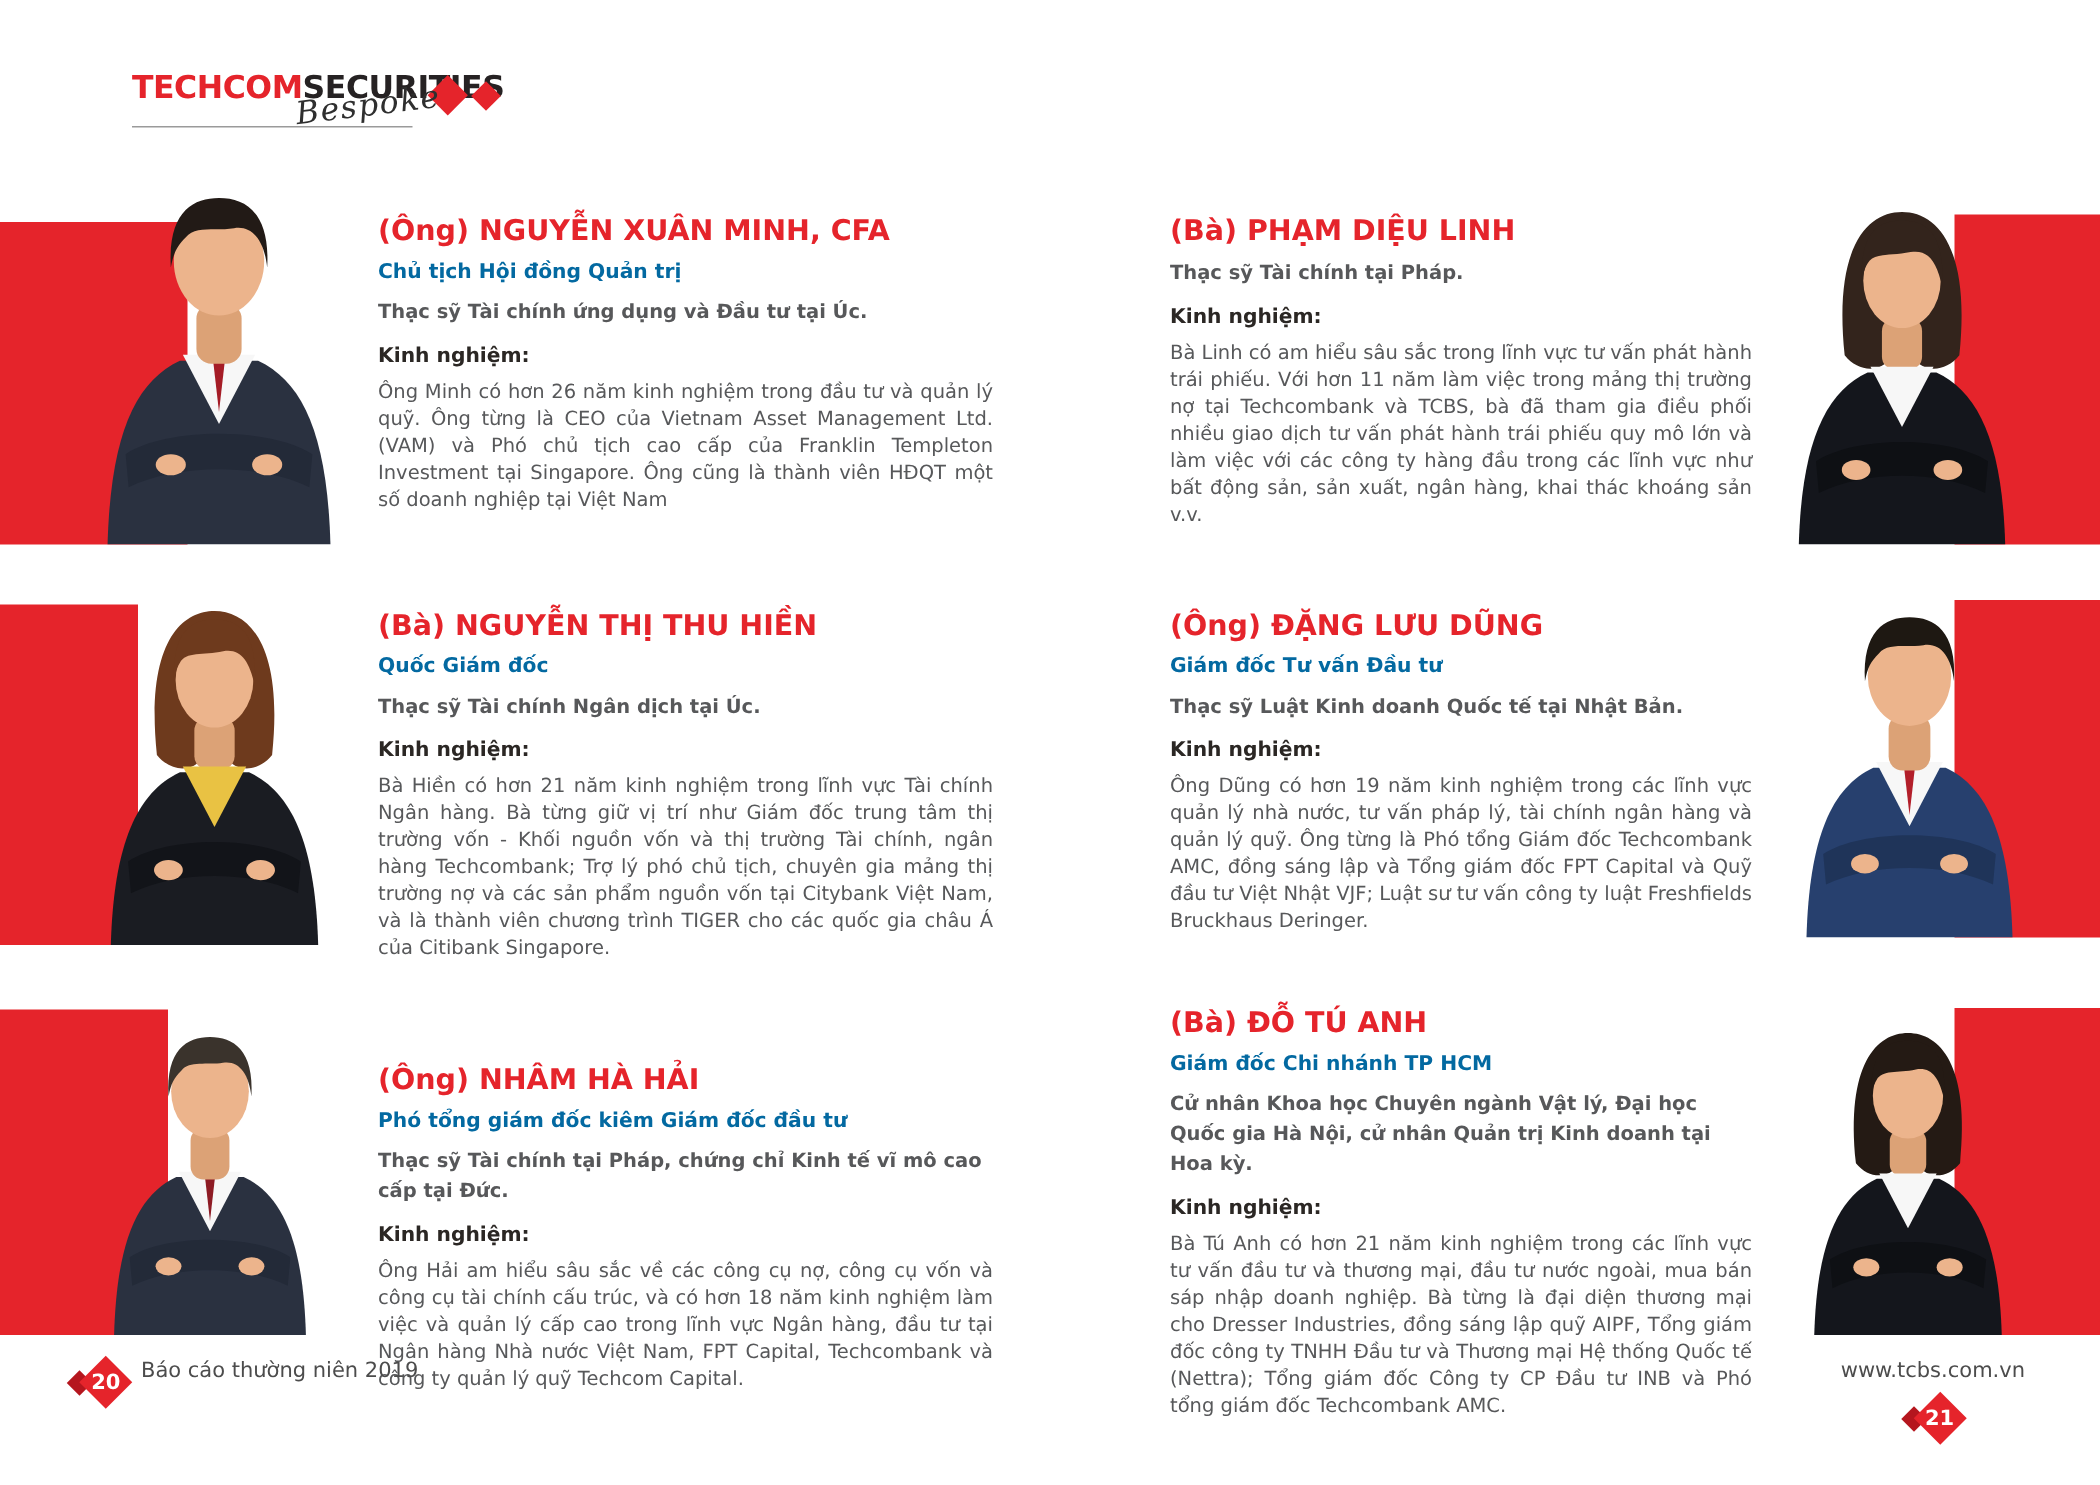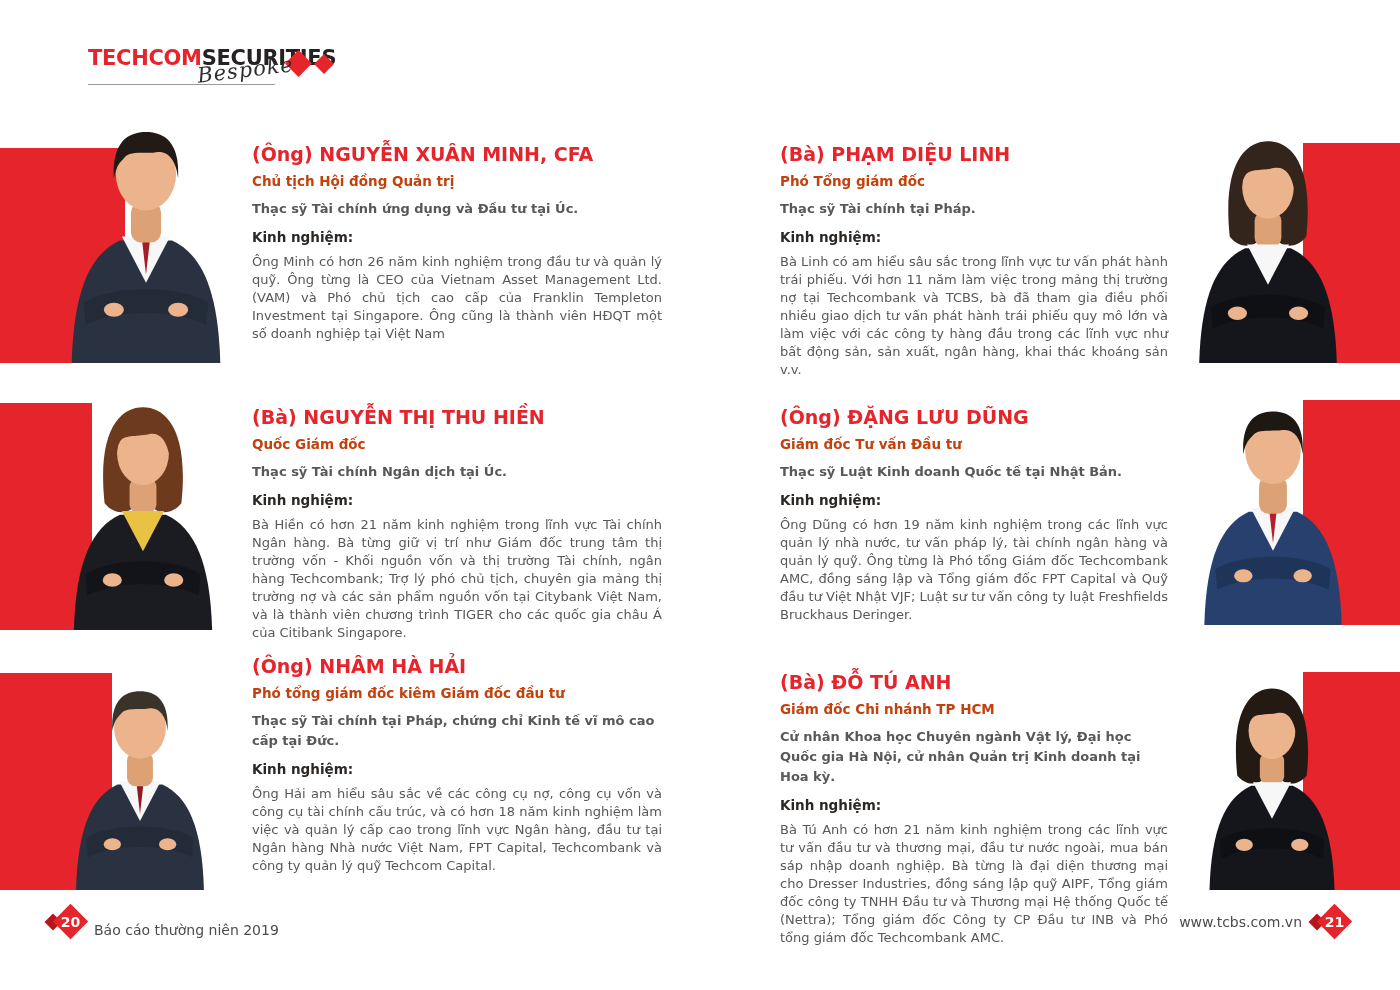--- a/index.html
+++ b/index.html
@@ -19,29 +19,29 @@
     position:absolute;left:197px;top:58px;font-family:"DejaVu Serif","Liberation Serif",serif;
     font-style:italic;font-size:21px;color:#2f2f2f;transform:rotate(-7deg);letter-spacing:1px;
   }
   
   .red-block{position:absolute;background:#e5242b;}
   .portrait{position:absolute;z-index:2;}
   .portrait svg{width:100%;height:100%;display:block;}
   
   .text-col{position:absolute;}
   .p-name{margin:0 0 6px 0;font-size:19px;line-height:1.3;font-weight:bold;color:#e5242b;}
-  .p-title{margin:0 0 10px 0;font-size:13.5px;font-weight:bold;color:#c2410c;}
+  .p-title{margin:0 0 10px 0;font-size:13.5px;font-weight:bold;color:#0369a1;}
   .p-edu{margin:0 0 10px 0;}
   .p-edu-line{font-size:13px;line-height:20px;color:#57585a;font-weight:bold;}
   .p-edu-line:empty{display:none;}
   .p-exp-label{margin:6px 0 8px 0;font-size:13.5px;font-weight:bold;color:#2b2724;}
   .p-exp{margin:0;font-size:13px;line-height:18px;color:#57585a;text-align:justify;}
   
-  .footer-left{position:absolute;left:46px;top:906px;display:flex;align-items:flex-end;gap:8px;}
-  .footer-right{position:absolute;right:50px;top:906px;display:flex;align-items:center;gap:8px;}
+  .footer-left{position:absolute;left:46px;top:906px;display:flex;align-items:flex-start;gap:8px;}
+  .footer-right{position:absolute;right:50px;top:906px;display:flex;align-items:center;gap:8px;flex-direction:column;}
   .footer-text{font-size:14px;color:#4c4c4c;}
   .badge{position:relative;width:40px;height:32px;flex:0 0 auto;}
   .badge .d-small{position:absolute;left:1px;top:10px;width:12px;height:12px;background:#b5161e;transform:rotate(45deg);}
   .badge .d-big{position:absolute;left:12px;top:3px;width:25px;height:25px;background:#e5242b;transform:rotate(45deg);}
   .badge .num{
     position:absolute;left:12px;top:3px;width:25px;height:25px;display:flex;align-items:center;justify-content:center;
     color:#ffffff;font-size:14px;font-weight:bold;z-index:3;
   }
 </style>
 </head>
@@ -154,21 +154,20 @@
     <div class="p-title">Chủ tịch Hội đồng Quản trị</div>
     <div class="p-edu">
       <div class="p-edu-line">Thạc sỹ Tài chính ứng dụng và Đầu tư tại Úc.</div>
     </div>
     <div class="p-exp-label">Kinh nghiệm:</div>
     <p class="p-exp">Ông Minh có hơn 26 năm kinh nghiệm trong đầu tư và quản lý quỹ. Ông từng là CEO của Vietnam Asset Management Ltd. (VAM) và Phó chủ tịch cao cấp của Franklin Templeton Investment tại Singapore. Ông cũng là thành viên HĐQT một số doanh nghiệp tại Việt Nam</p>
   </section>
 
   <section class="text-col" style="left:780px;top:142px;width:388px;">
     <h2 class="p-name">(Bà) PHẠM DIỆU LINH</h2>
-    <div class="p-title">Phó Tổng giám đốc</div>
     <div class="p-edu">
       <div class="p-edu-line">Thạc sỹ Tài chính tại Pháp.</div>
 
     </div>
     <div class="p-exp-label">Kinh nghiệm:</div>
     <p class="p-exp">Bà Linh có am hiểu sâu sắc trong lĩnh vực tư vấn phát hành trái phiếu. Với hơn 11 năm làm việc trong mảng thị trường nợ tại Techcombank và TCBS, bà đã tham gia điều phối nhiều giao dịch tư vấn phát hành trái phiếu quy mô lớn và làm việc với các công ty hàng đầu trong các lĩnh vực như bất động sản, sản xuất, ngân hàng, khai thác khoáng sản v.v.</p>
   </section>
 
   <section class="text-col" style="left:252px;top:405px;width:410px;">
     <h2 class="p-name">(Bà) NGUYỄN THỊ THU HIỀN</h2>
@@ -185,21 +184,21 @@
     <h2 class="p-name">(Ông) ĐẶNG LƯU DŨNG</h2>
     <div class="p-title">Giám đốc Tư vấn Đầu tư</div>
     <div class="p-edu">
       <div class="p-edu-line">Thạc sỹ Luật Kinh doanh Quốc tế tại Nhật Bản.</div>
 
     </div>
     <div class="p-exp-label">Kinh nghiệm:</div>
     <p class="p-exp">Ông Dũng có hơn 19 năm kinh nghiệm trong các lĩnh vực quản lý nhà nước, tư vấn pháp lý, tài chính ngân hàng và quản lý quỹ. Ông từng là Phó tổng Giám đốc Techcombank AMC, đồng sáng lập và Tổng giám đốc FPT Capital và Quỹ đầu tư Việt Nhật VJF; Luật sư tư vấn công ty luật Freshfields Bruckhaus Deringer.</p>
   </section>
 
-  <section class="text-col" style="left:252px;top:654px;width:410px;">
+  <section class="text-col" style="left:252px;top:708px;width:410px;">
     <h2 class="p-name">(Ông) NHÂM HÀ HẢI</h2>
     <div class="p-title">Phó tổng giám đốc kiêm Giám đốc đầu tư</div>
     <div class="p-edu">
       <div class="p-edu-line">Thạc sỹ Tài chính tại Pháp, chứng chỉ Kinh tế vĩ mô cao cấp tại Đức.</div>
 
     </div>
     <div class="p-exp-label">Kinh nghiệm:</div>
     <p class="p-exp">Ông Hải am hiểu sâu sắc về các công cụ nợ, công cụ vốn và công cụ tài chính cấu trúc, và có hơn 18 năm kinh nghiệm làm việc và quản lý cấp cao trong lĩnh vực Ngân hàng, đầu tư tại Ngân hàng Nhà nước Việt Nam, FPT Capital, Techcombank và công ty quản lý quỹ Techcom Capital.</p>
   </section>
 

